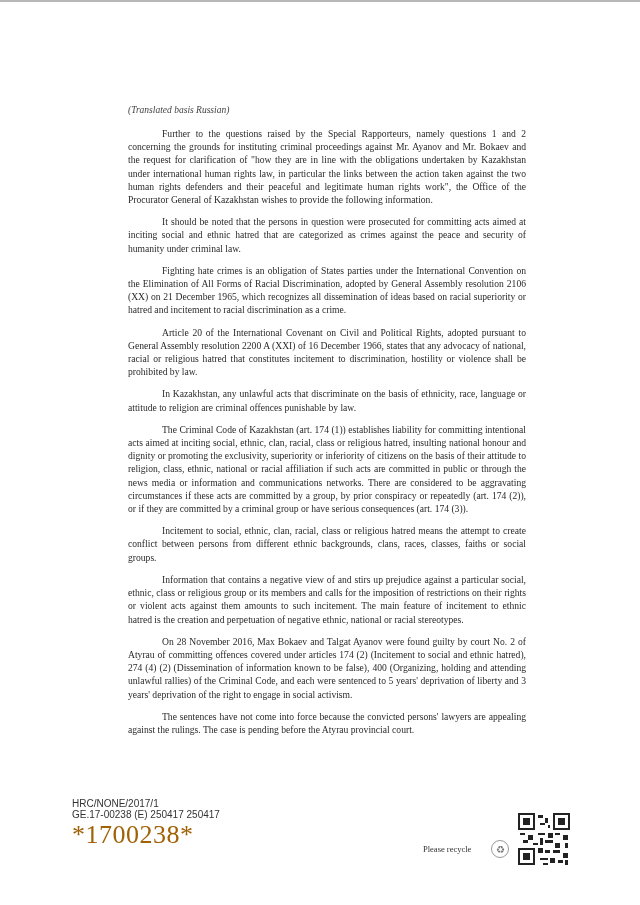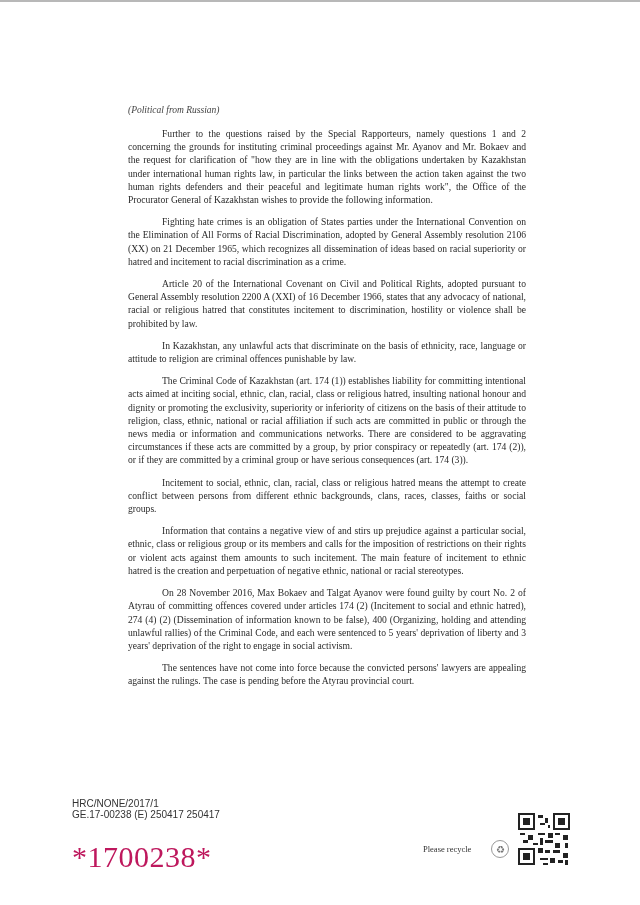--- a/index.html
+++ b/index.html
@@ -4,33 +4,34 @@
   <style>
     html, body { margin: 0; padding: 0; background: #ffffff; }
     body { width: 640px; height: 905px; position: relative; overflow: hidden; font-family: "Liberation Serif", serif; color: #1a1a1a; }
     .topline { position: absolute; left: 0; top: 0; width: 640px; height: 2px; background: #b8b8b8; }
     .page { position: absolute; left: 128px; top: 105px; width: 398px; }
     .translated { font-style: italic; font-size: 9.5px; color: #444; margin: 0 0 12px 0; }
     .title { font-weight: bold; font-size: 10.5px; line-height: 13px; margin: 0 0 9px 0; color: #111; }
     p.para { font-size: 9.6px; line-height: 13.2px; margin: 0 0 9px 0; text-align: justify; text-indent: 34px; color: #2a2a2a; }
     .footer-left { position: absolute; left: 72px; top: 798px; }
     .ref1, .ref2 { font-family: "Liberation Sans", sans-serif; font-size: 10px; color: #333; line-height: 11px; }
-    .barcode-num { font-family: "Liberation Serif", serif; font-size: 30px; color: #be185d; margin-top: 20px; letter-spacing: 0.5px; }
+    .barcode-num { font-family: "Liberation Serif", serif; font-size: 26px; color: #a16207; margin-top: 0; letter-spacing: 0.5px; }
     .recycle { position: absolute; left: 423px; top: 840px; display: flex; align-items: center; gap: 20px; font-size: 8.5px; color: #333; }
     .recycle-icon { width: 16px; height: 16px; border: 1px solid #999; border-radius: 50%; font-size: 10px; display: flex; align-items: center; justify-content: center; color: #777; }
     .qr { position: absolute; left: 518px; top: 813px; width: 52px; height: 52px; }
   </style>
 </head>
 <body>
 
 <div class="topline"></div>
 
 <div class="page">
-  <div class="translated">(Political from Russian)</div>
+  <div class="translated">(Translated basis Russian)</div>
   <p class="para">Further to the questions raised by the Special Rapporteurs, namely questions 1 and 2 concerning the grounds for instituting criminal proceedings against Mr. Ayanov and Mr. Bokaev and the request for clarification of "how they are in line with the obligations undertaken by Kazakhstan under international human rights law, in particular the links between the action taken against the two human rights defenders and their peaceful and legitimate human rights work", the Office of the Procurator General of Kazakhstan wishes to provide the following information.</p>
+  <p class="para">It should be noted that the persons in question were prosecuted for committing acts aimed at inciting social and ethnic hatred that are categorized as crimes against the peace and security of humanity under criminal law.</p>
   <p class="para">Fighting hate crimes is an obligation of States parties under the International Convention on the Elimination of All Forms of Racial Discrimination, adopted by General Assembly resolution 2106 (XX) on 21 December 1965, which recognizes all dissemination of ideas based on racial superiority or hatred and incitement to racial discrimination as a crime.</p>
   <p class="para">Article 20 of the International Covenant on Civil and Political Rights, adopted pursuant to General Assembly resolution 2200 A (XXI) of 16 December 1966, states that any advocacy of national, racial or religious hatred that constitutes incitement to discrimination, hostility or violence shall be prohibited by law.</p>
   <p class="para">In Kazakhstan, any unlawful acts that discriminate on the basis of ethnicity, race, language or attitude to religion are criminal offences punishable by law.</p>
   <p class="para">The Criminal Code of Kazakhstan (art. 174 (1)) establishes liability for committing intentional acts aimed at inciting social, ethnic, clan, racial, class or religious hatred, insulting national honour and dignity or promoting the exclusivity, superiority or inferiority of citizens on the basis of their attitude to religion, class, ethnic, national or racial affiliation if such acts are committed in public or through the news media or information and communications networks. There are considered to be aggravating circumstances if these acts are committed by a group, by prior conspiracy or repeatedly (art. 174 (2)), or if they are committed by a criminal group or have serious consequences (art. 174 (3)).</p>
   <p class="para">Incitement to social, ethnic, clan, racial, class or religious hatred means the attempt to create conflict between persons from different ethnic backgrounds, clans, races, classes, faiths or social groups.</p>
   <p class="para">Information that contains a negative view of and stirs up prejudice against a particular social, ethnic, class or religious group or its members and calls for the imposition of restrictions on their rights or violent acts against them amounts to such incitement. The main feature of incitement to ethnic hatred is the creation and perpetuation of negative ethnic, national or racial stereotypes.</p>
   <p class="para">On 28 November 2016, Max Bokaev and Talgat Ayanov were found guilty by court No. 2 of Atyrau of committing offences covered under articles 174 (2) (Incitement to social and ethnic hatred), 274 (4) (2) (Dissemination of information known to be false), 400 (Organizing, holding and attending unlawful rallies) of the Criminal Code, and each were sentenced to 5 years' deprivation of liberty and 3 years' deprivation of the right to engage in social activism.</p>
   <p class="para">The sentences have not come into force because the convicted persons' lawyers are appealing against the rulings. The case is pending before the Atyrau provincial court.</p>
 </div>
 

